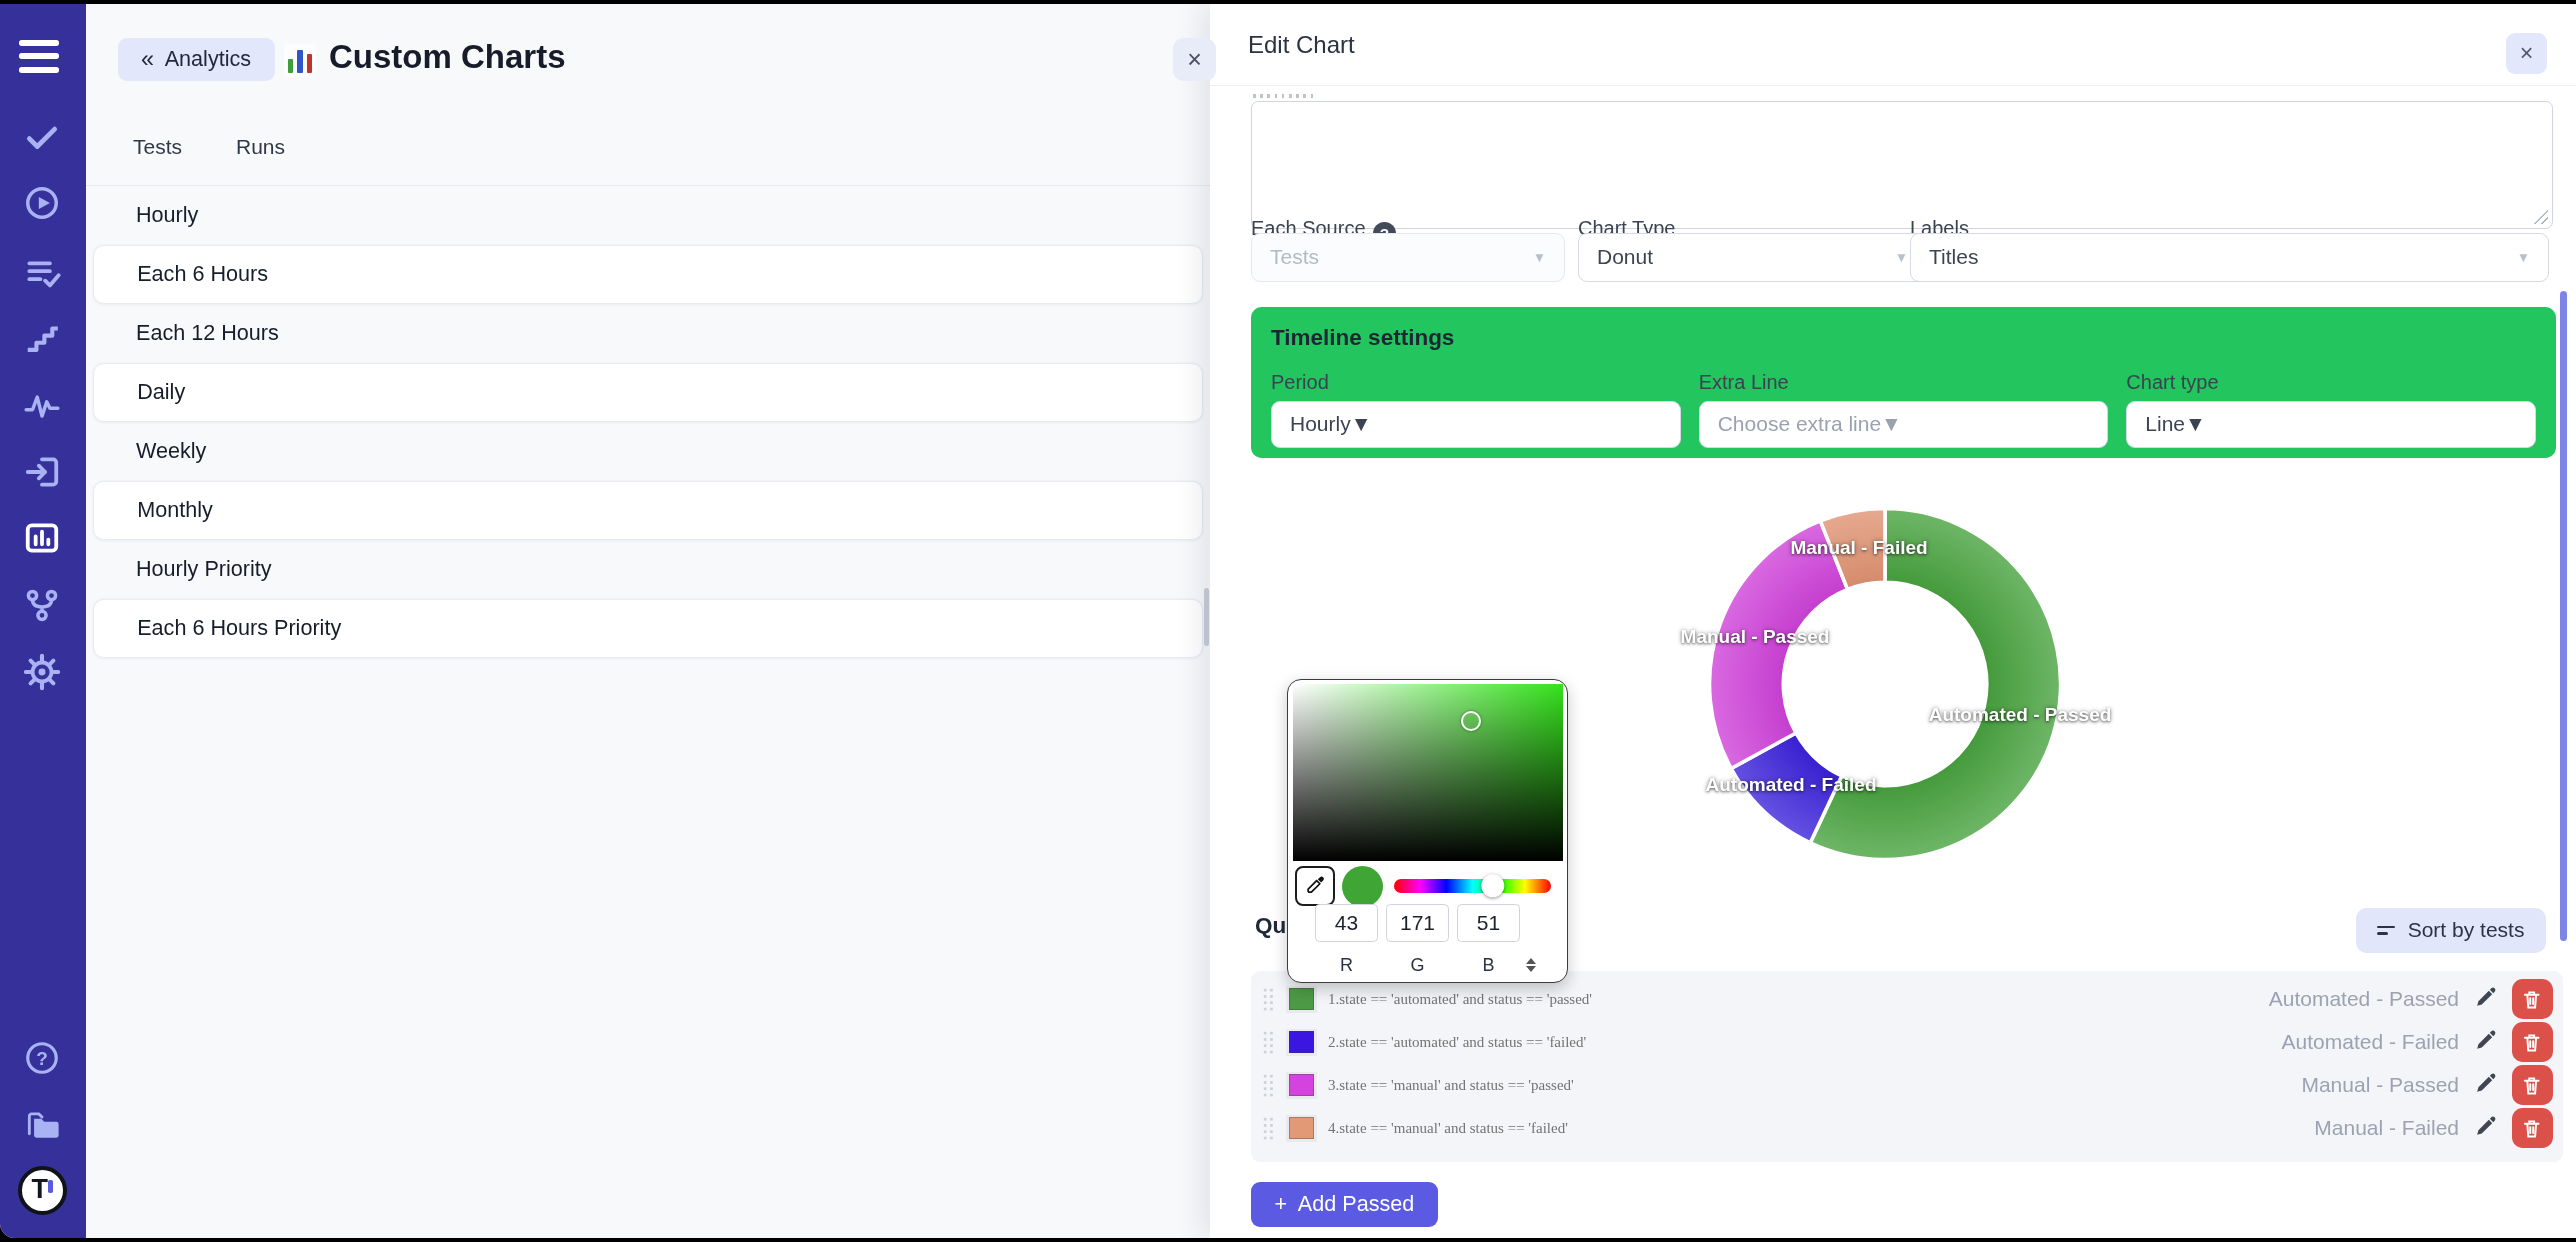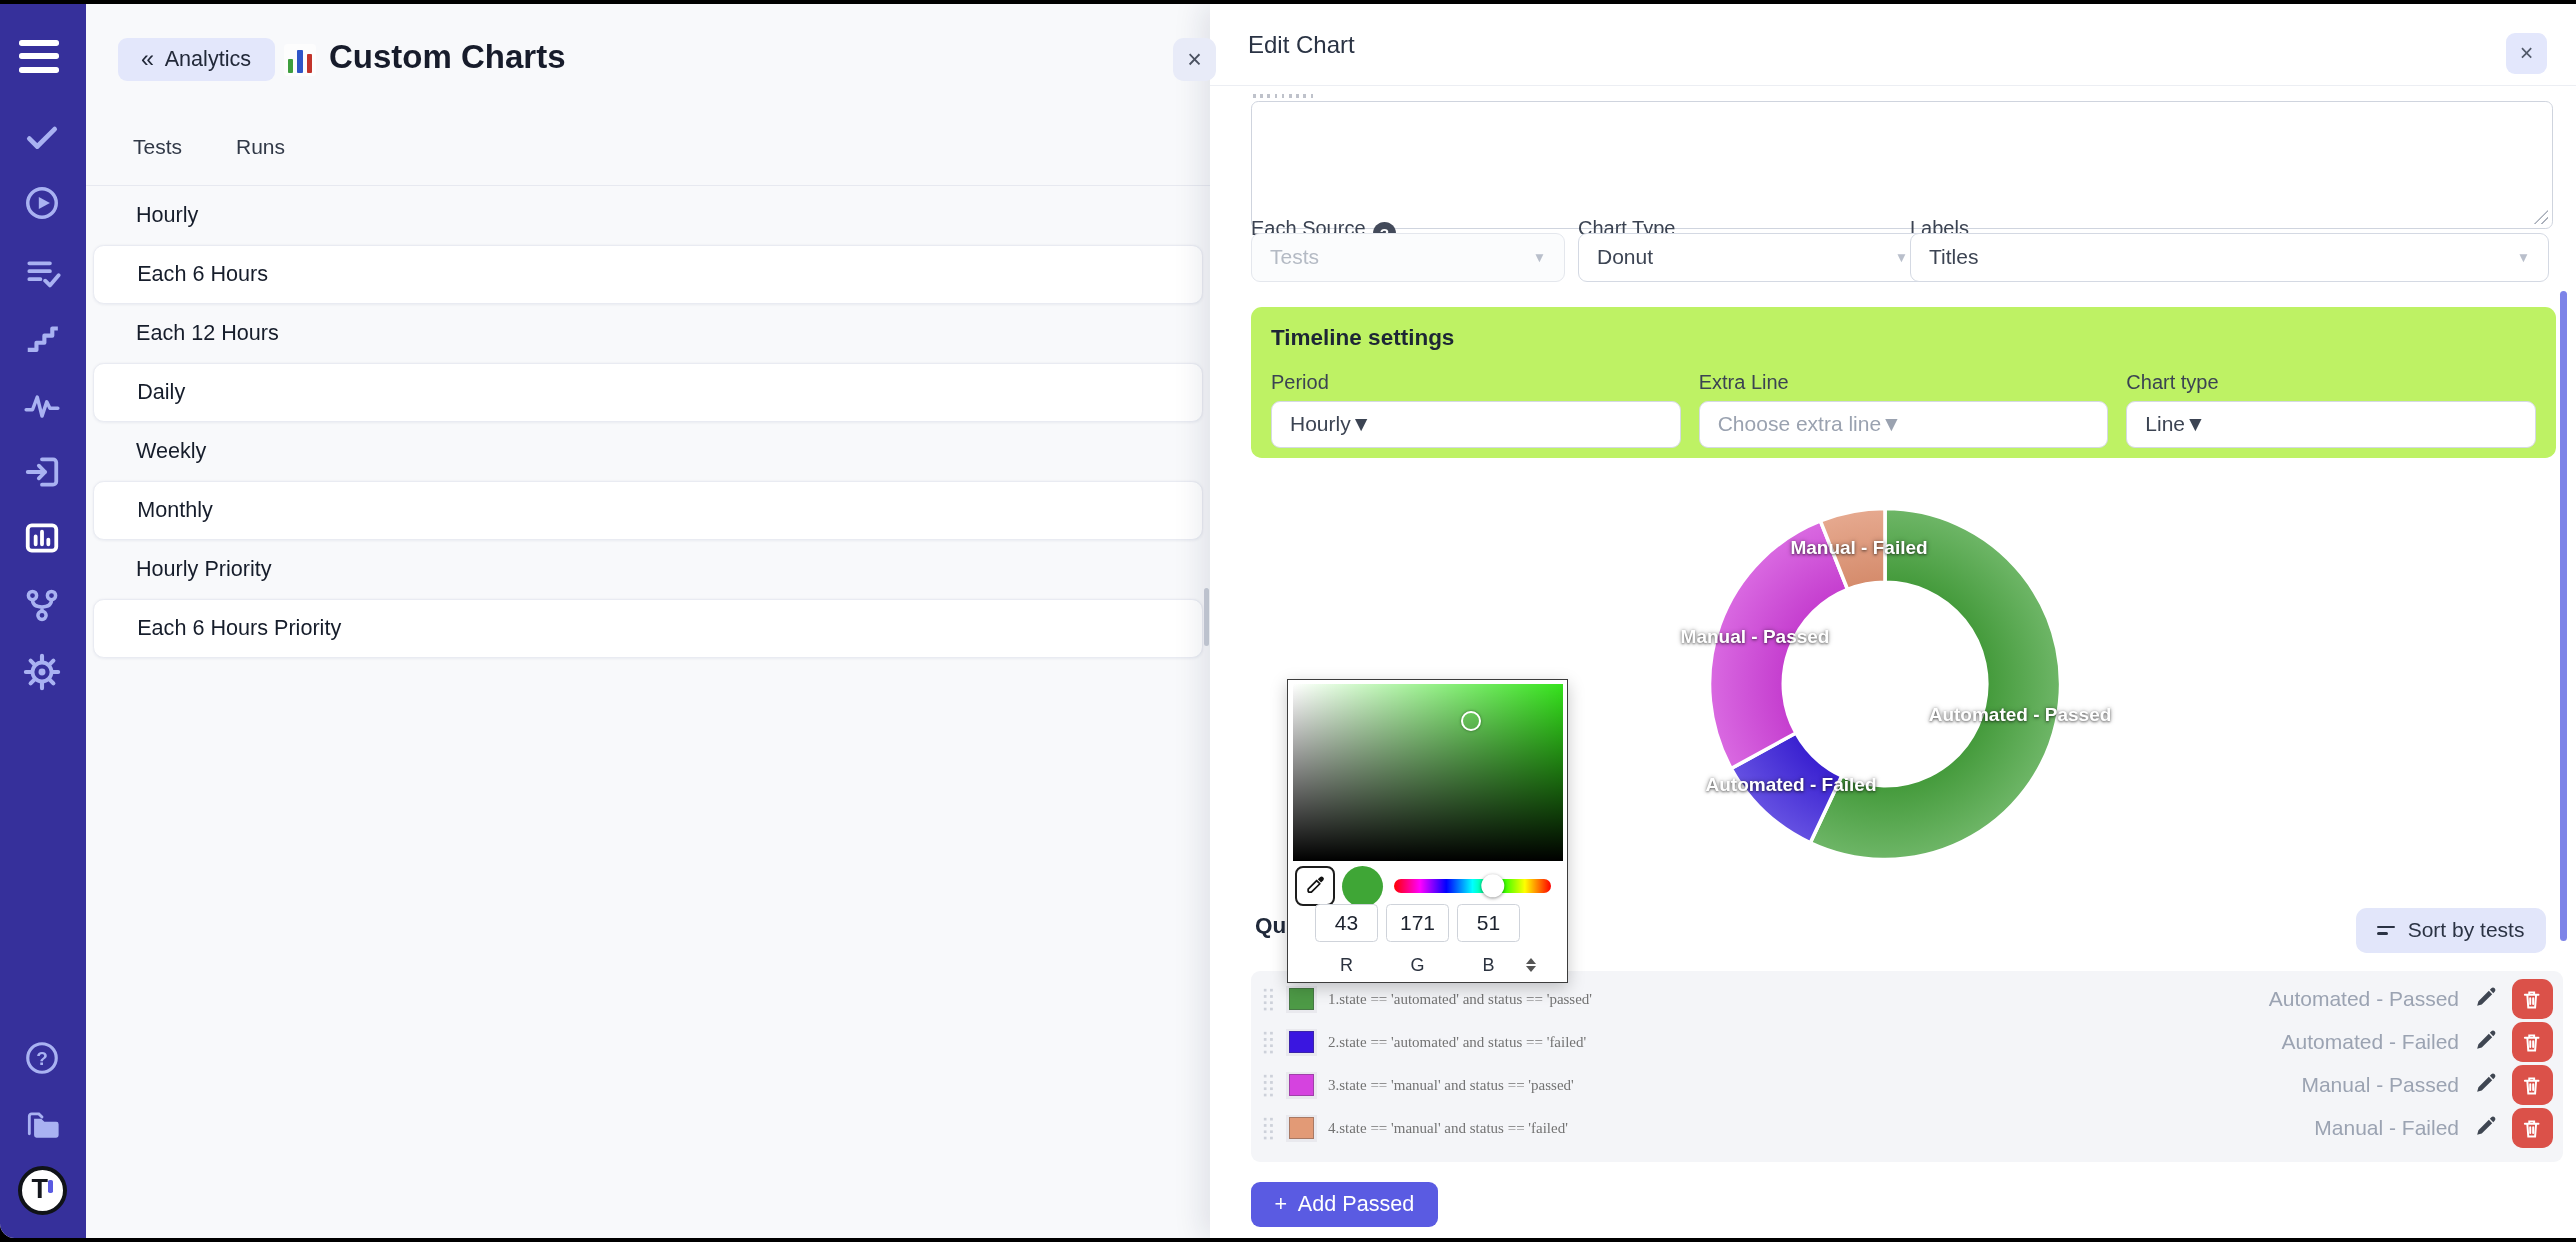--- a/index.html
+++ b/index.html
@@ -70,21 +70,21 @@
   .help-dot { display:inline-flex; width:23.4px; height:23.4px; background:#434a5a; color:#fff;
               border-radius:50%; font-size:15.3px; font-weight:700; align-items:center;
               justify-content:center; vertical-align:-4.5px; margin-left:7.2px; }
   .select { position:absolute; top:229px; height:49px; border:0.9px solid #d4d9e3; border-radius:9px;
             background:#fff; display:flex; align-items:center; padding:0 18px; font-size:21px;
             color:#3c4453; cursor:pointer; }
   .select .caret { margin-left:auto; font-size:13.5px; color:#b9bfcb; }
   .select.disabled { background:#fbfcfd; border-color:#e4e7ed; color:#b4bac4; cursor:default; }
 
   .timeline-box { position:absolute; left:41px; right:20px; top:303px; height:151px;
-                  background:#bef264; border-radius:10.8px; padding:18px 20px; }
+                  background:#22c55e; border-radius:10.8px; padding:18px 20px; }
   .timeline-title { font-size:22.5px; font-weight:600; color:#1d2635; }
   .tl-fields { display:flex; gap:18px; margin-top:20px; }
   .tl-field { flex:1; }
   .tl-field .sel { position:static; margin-top:7.2px; height:47px; border:0.9px solid #d4d9e3;
                    border-radius:9px; background:#fff; display:flex; align-items:center;
                    padding:0 18px; font-size:21px; color:#3c4453; cursor:pointer; }
 
   .donut-wrap { position:absolute; left:423px; top:473px; width:504px; height:414px; }
   .donut-label { position:absolute; transform:translate(-50%,-50%); font-size:19px; font-weight:700;
                  color:#fff; white-space:nowrap; pointer-events:none;
@@ -111,21 +111,21 @@
   .trash-btn { width:41px; height:40px; background:#db5149; border:none; border-radius:10.8px;
                cursor:pointer; display:flex; align-items:center; justify-content:center; }
   .add-btn { position:absolute; left:41px; top:1178px; height:45px; padding:0 23.4px;
              background:#5a5be2; color:#fff; border:none; border-radius:9px; font-size:21.6px;
              font-family:inherit; display:flex; align-items:center; gap:10.8px; cursor:pointer; }
   .drawer-thumb { position:absolute; right:9px; top:287px; width:7.2px; height:650px;
                   background:#7d84e8; border-radius:3.6px; }
 
   
   .picker { position:absolute; left:77px; top:675px; width:281px; height:304px; background:#fff;
-            border:1.8px solid #3c3c3c; border-radius:0; box-shadow:0 5.4px 16px rgba(0,0,0,.22);
+            border:1.8px solid #3c3c3c; border-radius:14px; box-shadow:0 5.4px 16px rgba(0,0,0,.22);
             z-index:50; }
   .sat-area { position:absolute; left:4.5px; right:4.5px; top:4.5px; height:177px; cursor:crosshair;
       background:linear-gradient(to top,#000,rgba(0,0,0,0)),
                  linear-gradient(to right,#fff,rgba(255,255,255,0)), #35e21c; }
   .sat-handle { position:absolute; left:66%; top:21%; width:20px; height:20px; border:2.7px solid #fff;
                 border-radius:50%; transform:translate(-50%,-50%);
                 box-shadow:0 0 2.7px rgba(0,0,0,.5); }
   .eyedrop-btn { position:absolute; left:7.2px; top:186px; width:40px; height:40px; background:#fff;
                  border:2.7px solid #1d1d1d; border-radius:8px; cursor:pointer; display:flex;
                  align-items:center; justify-content:center; }

